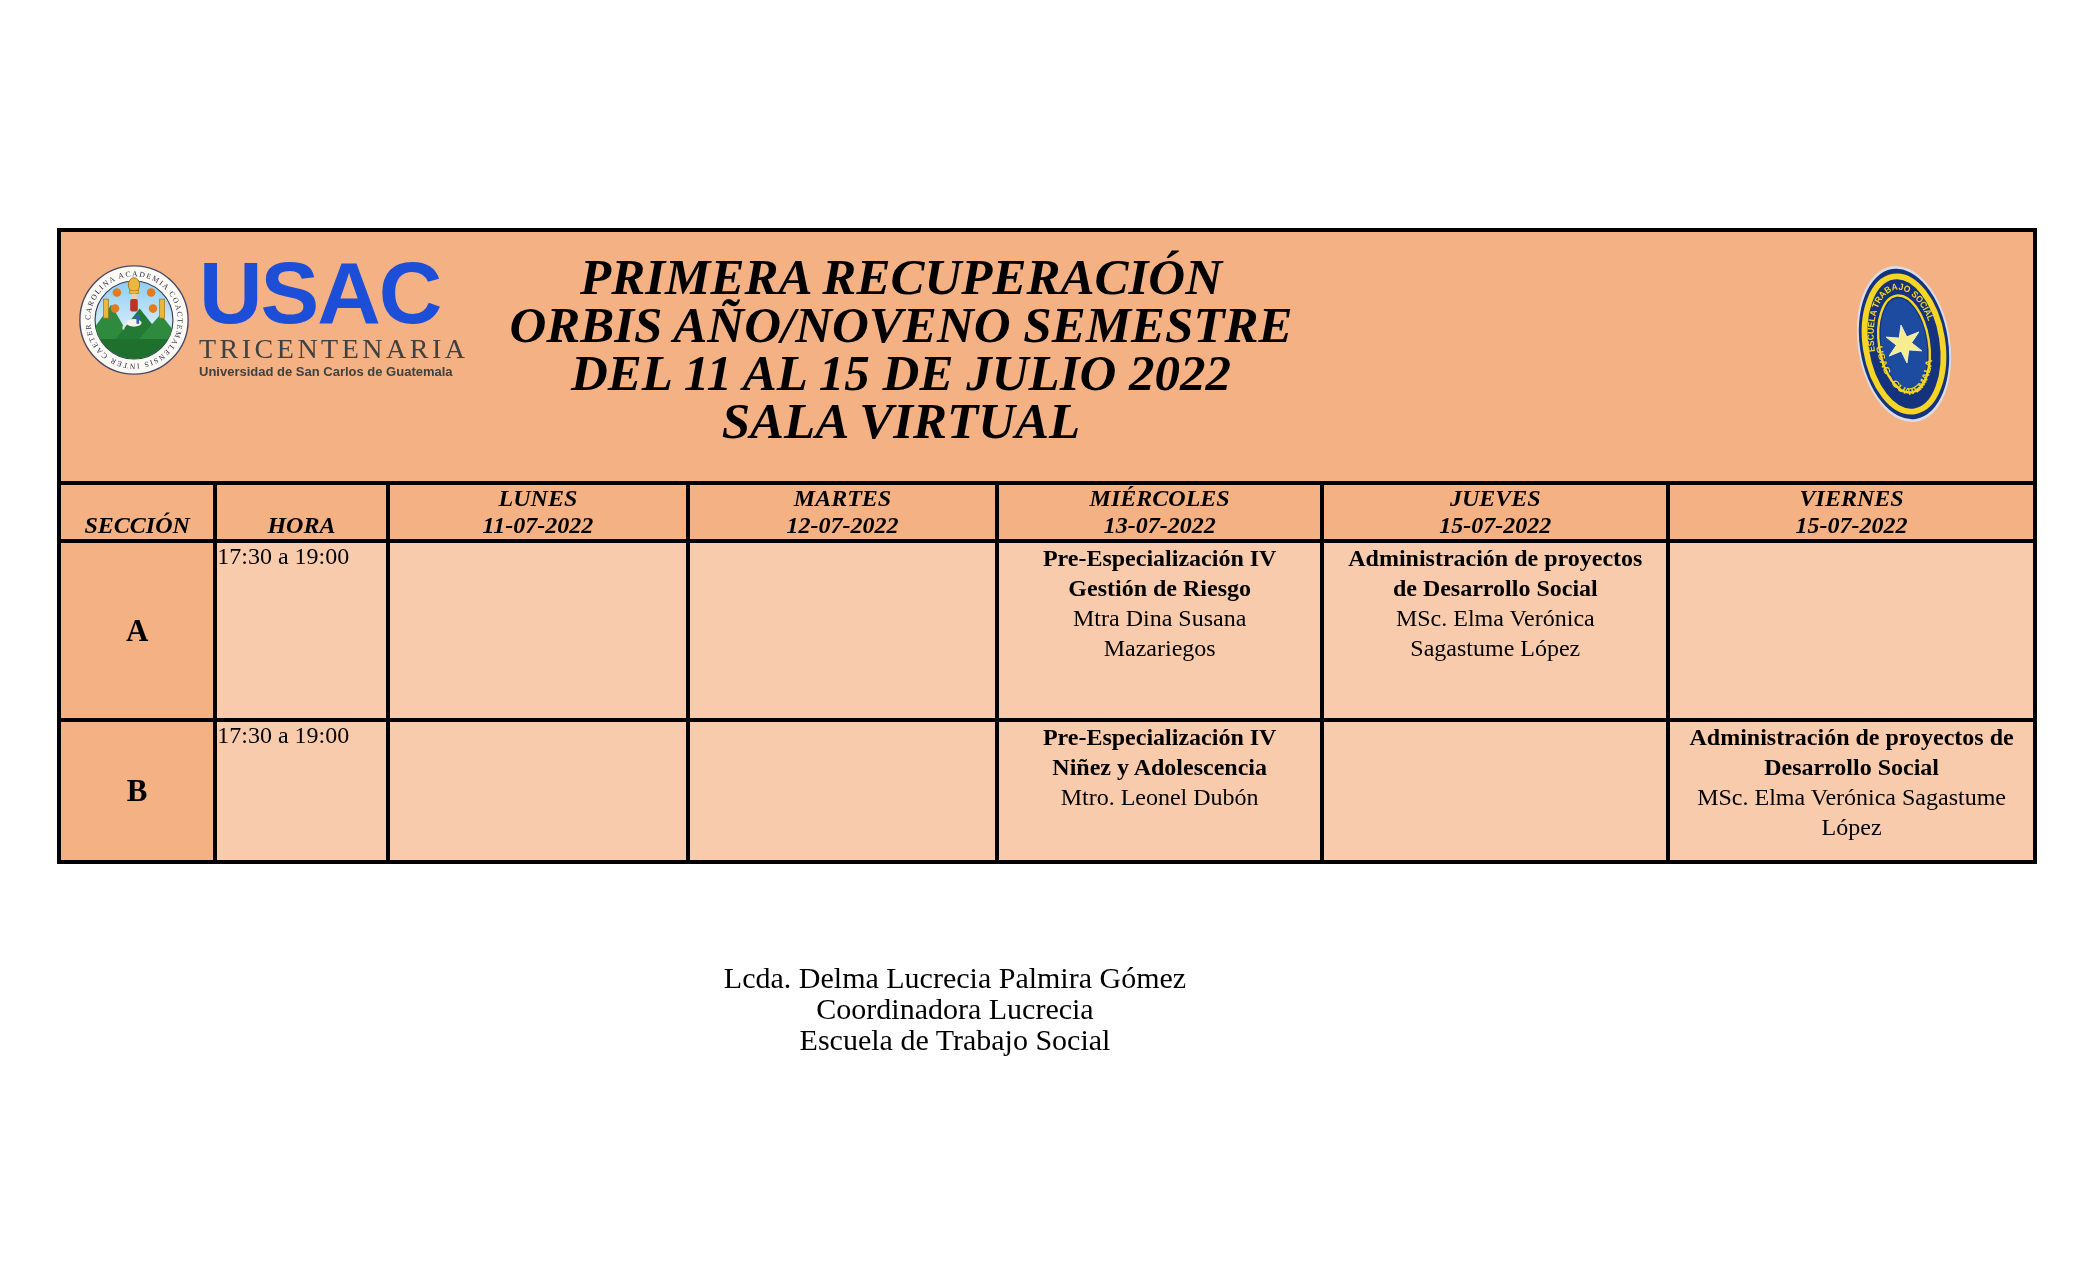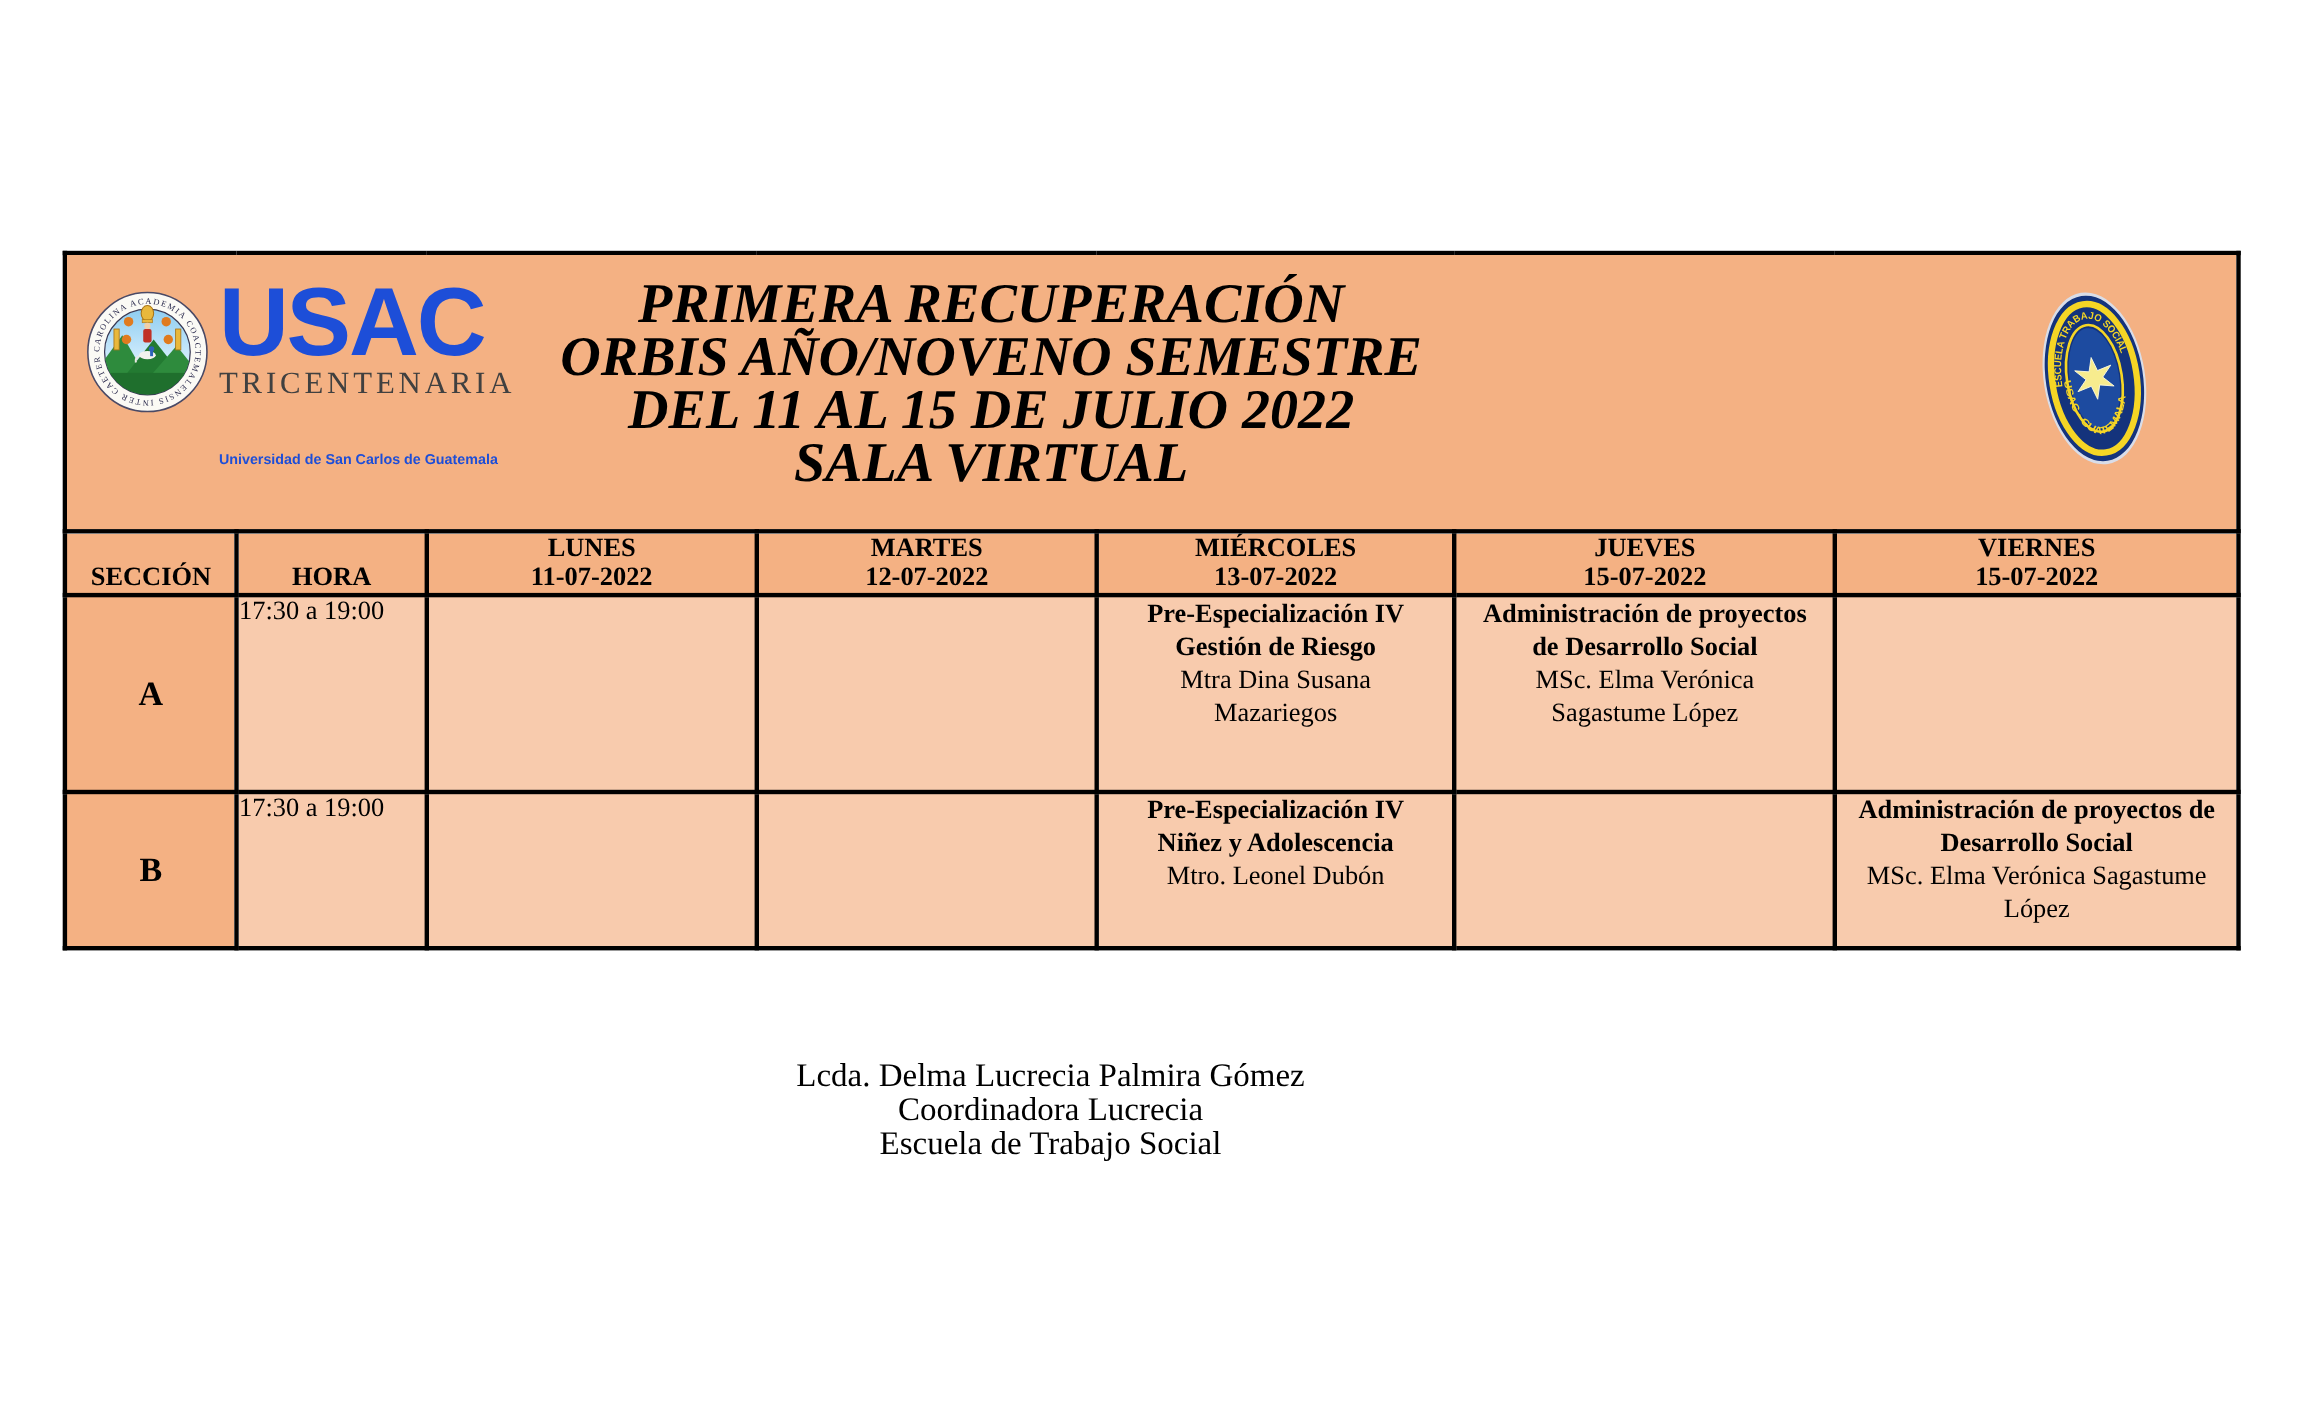--- a/index.html
+++ b/index.html
@@ -7,21 +7,21 @@
         font-family:"Liberation Serif", serif;color:#000;}
 
   
   table.schedule{position:absolute;left:57px;top:228px;width:1980px;
                  border-collapse:collapse;table-layout:fixed;}
   table.schedule td{border:4px solid #000;padding:0;overflow:hidden;}
 
   .banner-cell{height:249px;background:#F4B183;position:relative;}
 
   .th-cell{height:52px;background:#F4B183;text-align:center;font-weight:bold;font-size:24px;
-           vertical-align:middle;line-height:27px;}
+           vertical-align:middle;line-height:27px;font-style:italic;}
   .th-bottom{vertical-align:bottom;padding-bottom:5px;}
 
   .section-cell{background:#F4B183;text-align:center;vertical-align:middle;
                 font-weight:bold;font-size:31px;}
   .hora-cell{background:#F8CBAD;vertical-align:top;font-size:24px;}
   .hora-a{padding-top:48px;}
   .hora-b{padding-top:14px;}
   .day-cell{background:#F8CBAD;text-align:center;vertical-align:top;
             font-size:24px;line-height:30px;}
   .pad-a{padding-top:24px;}
@@ -31,21 +31,21 @@
   .row-b td{height:138px;}
 
   
   .usac-logo{position:absolute;left:16px;top:26px;width:440px;height:160px;}
   .usac-seal-svg{position:absolute;left:0;top:3px;}
   .usac-text{position:absolute;left:122px;top:-4px;color:#1F3864;}
   .usac-acronym{font-family:"Liberation Sans", sans-serif;font-weight:bold;font-size:88px;
                 line-height:78px;letter-spacing:-2px;color:#1d4ed8;}
   .usac-tricentenaria{font-size:28px;letter-spacing:3.5px;line-height:30px;margin-top:2px;color:#404040;}
   .usac-sub{font-family:"Liberation Sans", sans-serif;font-weight:bold;font-size:13px;
-            line-height:16px;color:#1d4ed8;margin-top:46px;}
+            line-height:16px;color:#404040;}
 
   .banner-title{position:absolute;left:400px;top:21px;width:880px;text-align:center;
                 font-weight:bold;font-style:italic;font-size:51px;line-height:48px;color:#000;}
 
   .school-seal{position:absolute;right:81px;top:27px;width:96px;height:170px;}
 
   
   .footer{position:absolute;left:655px;top:962px;width:600px;text-align:center;
           font-size:30px;line-height:31px;}
 </style>

